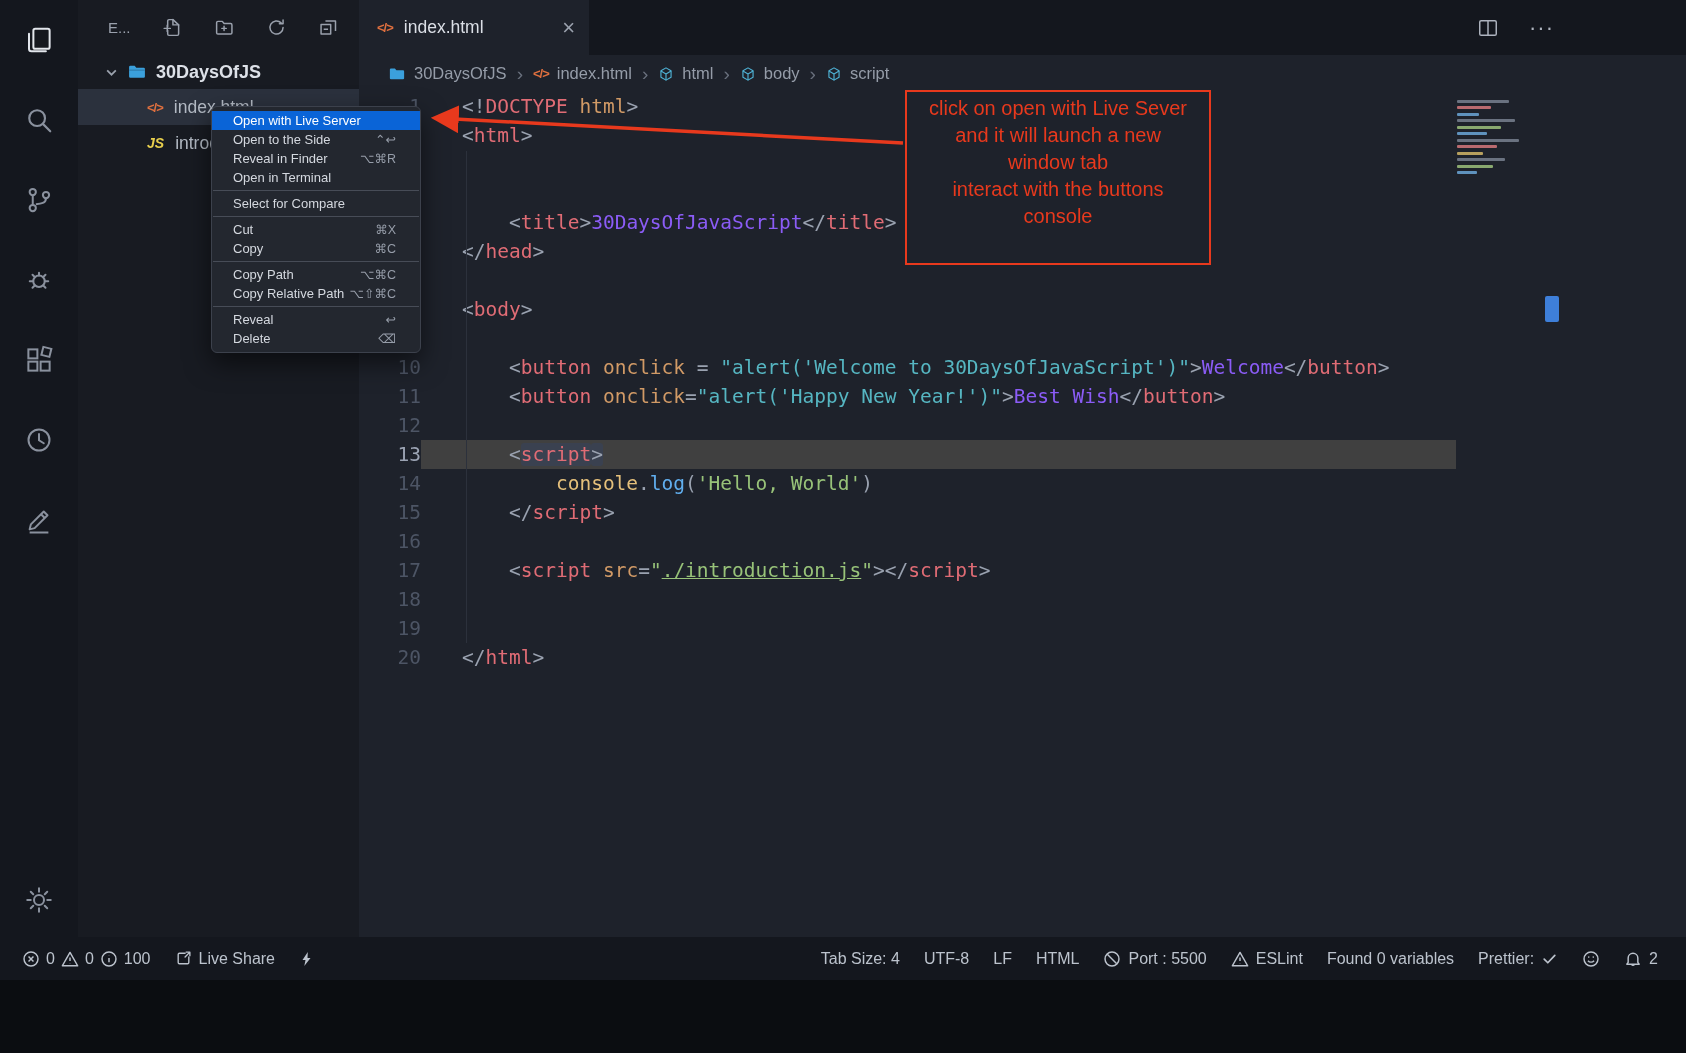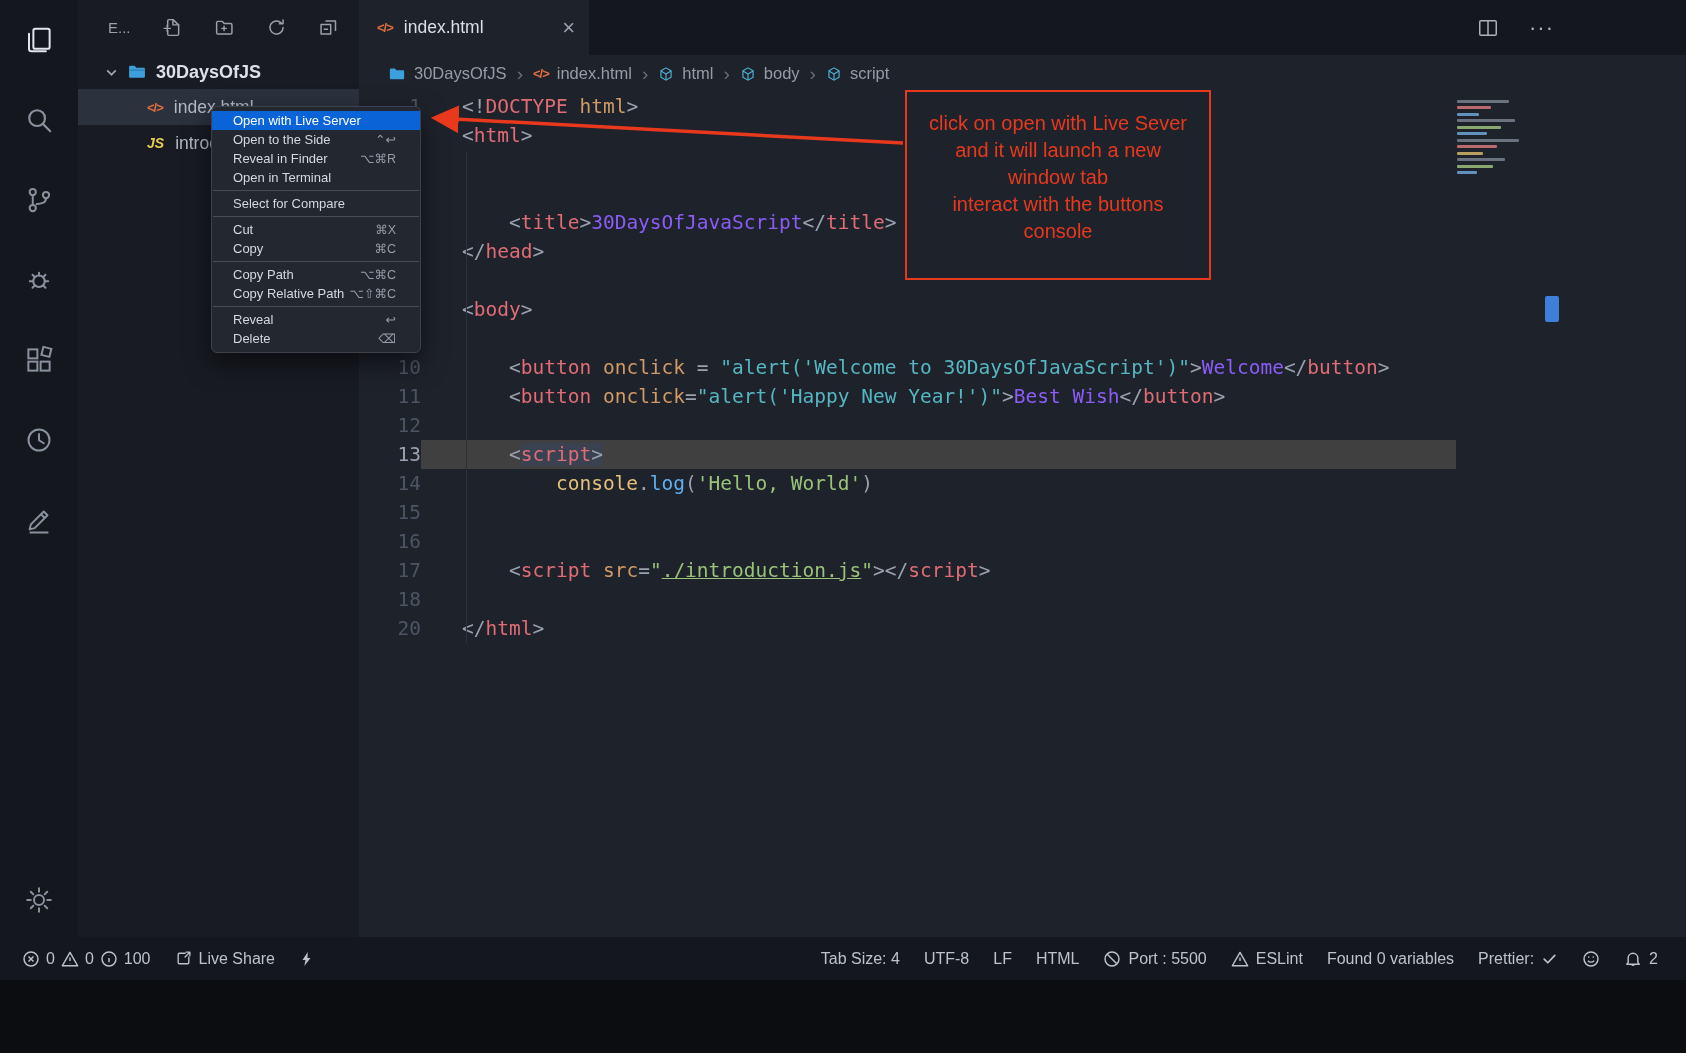--- a/index.html
+++ b/index.html
@@ -60,21 +60,21 @@
   #context-menu{position:absolute;left:211px;top:106px;width:208px;background:#23272f;border:1px solid #3c414c;
                 border-radius:6px;box-shadow:0 10px 26px rgba(0,0,0,.55);padding:4px 0;z-index:50}
   .menu-item{height:19px;display:flex;align-items:center;padding:0 24px 0 21px;font-size:13px;color:#d4d8df;cursor:pointer}
   .menu-item.active{background:#0a64d7;color:#ffffff}
   .mi-short{margin-left:auto;color:#969da9;font-size:12.5px}
   .menu-item.active .mi-short{color:#cfe0f7}
   .menu-sep{height:1px;background:#474c57;margin:3px 1px}
 
   
   #annotation{position:absolute;left:905px;top:90px;width:302px;height:168px;border:2px solid #e8391d;
-              color:#e8391d;text-align:center;font-size:20px;line-height:27px;padding-top:18px;z-index:40}
+              color:#e8391d;text-align:center;font-size:20px;line-height:27px;padding-top:3px;z-index:40}
   #arrow{position:absolute;left:0;top:0;width:1686px;height:1053px;pointer-events:none;z-index:60}
 
   
   #statusbar{position:absolute;left:0;top:937px;width:1686px;height:43px;background:#14171e;
              display:flex;align-items:center;color:#bcc3cd;font-size:16px}
   .st-left{display:flex;align-items:center;gap:24px;padding-left:22px}
   .st-right{margin-left:auto;display:flex;align-items:flex-end;gap:24px;padding-right:28px}
   .st-item{display:flex;align-items:center;gap:7px;cursor:pointer;white-space:nowrap}
   .diag{display:flex;align-items:center;gap:6px}
   #desktop-strip{position:absolute;left:0;top:980px;width:1686px;height:73px;background:#0b0d11}
@@ -325,31 +325,36 @@
       <div class="code-row current">
         <span class="lnum">13</span>
         <span class="ltext"><span class="seg p">    &lt;</span><span class="seg tag hl">script</span><span class="seg p hl">&gt;</span></span>
       </div>
       <div class="code-row">
         <span class="lnum">14</span>
         <span class="ltext"><span class="seg fg">        </span><span class="seg obj">console</span><span class="seg p">.</span><span class="seg fn">log</span><span class="seg p">(</span><span class="seg strg">'Hello, World'</span><span class="seg p">)</span></span>
       </div>
       <div class="code-row">
         <span class="lnum">15</span>
+        <span class="ltext"><span class="seg p">    &lt;/</span><span class="seg tag">script</span><span class="seg p">&gt;</span></span>
       </div>
       <div class="code-row">
         <span class="lnum">16</span>
         <span class="ltext"></span>
       </div>
       <div class="code-row">
         <span class="lnum">17</span>
         <span class="ltext"><span class="seg p">    &lt;</span><span class="seg tag">script</span><span class="seg fg"> </span><span class="seg attr">src</span><span class="seg p">=</span><span class="seg strg">"</span><span class="seg link">./introduction.js</span><span class="seg strg">"</span><span class="seg p">&gt;&lt;/</span><span class="seg tag">script</span><span class="seg p">&gt;</span></span>
       </div>
       <div class="code-row">
         <span class="lnum">18</span>
+      </div>
+      <div class="code-row">
+        <span class="lnum">19</span>
+        <span class="ltext"></span>
       </div>
       <div class="code-row">
         <span class="lnum">20</span>
         <span class="ltext"><span class="seg p">&lt;/</span><span class="seg tag">html</span><span class="seg p">&gt;</span></span>
       </div>
     </div>
   <div class="mm">
     <i style="width:52px;background:#6a7280"></i>
     <i style="width:34px;background:#b96a6f"></i>
     <i style="width:22px;background:#5f92bd"></i>

